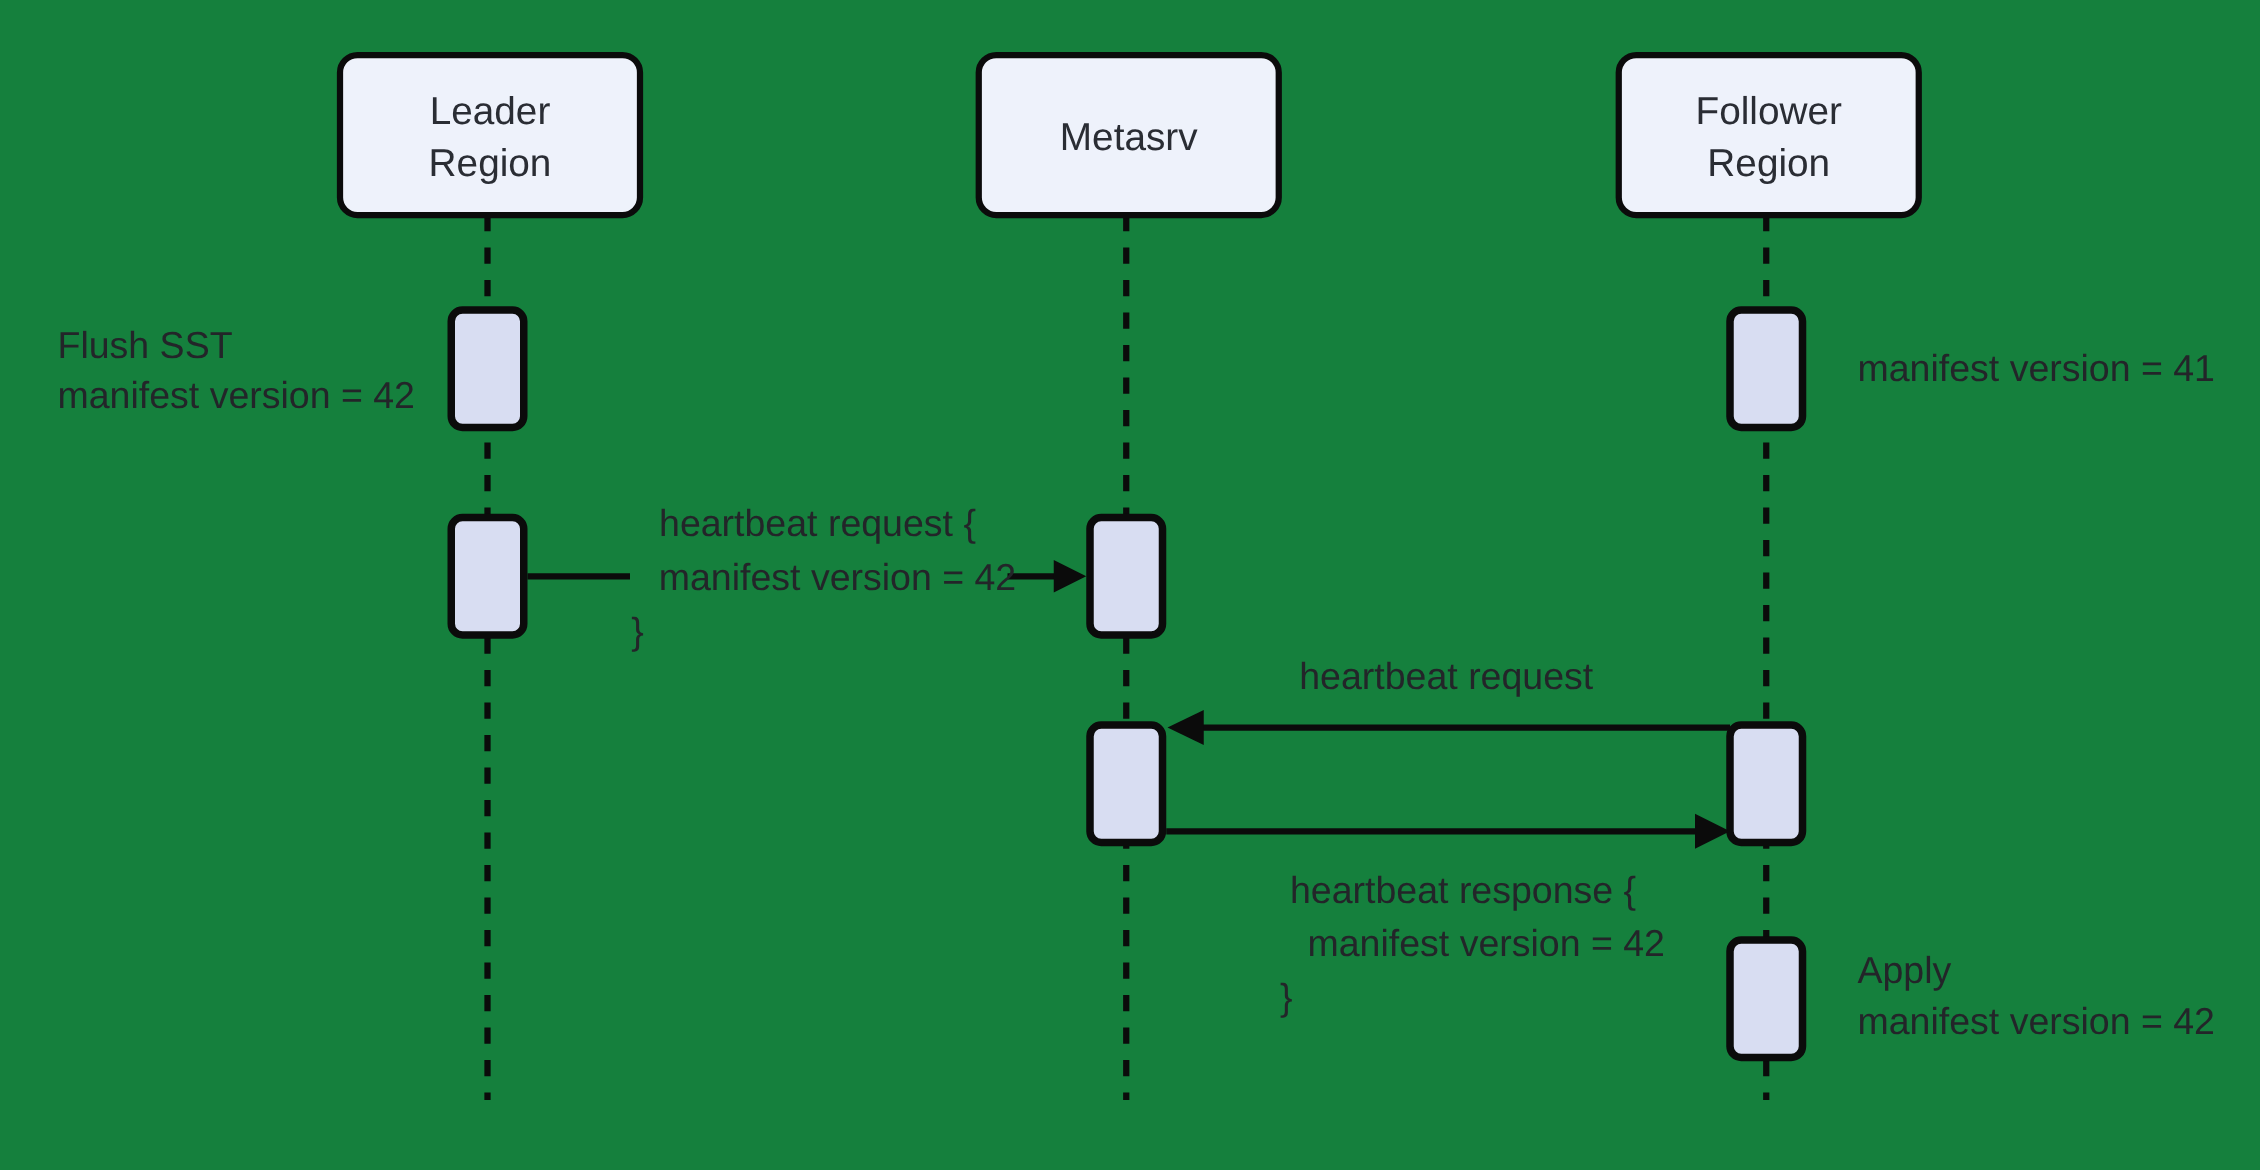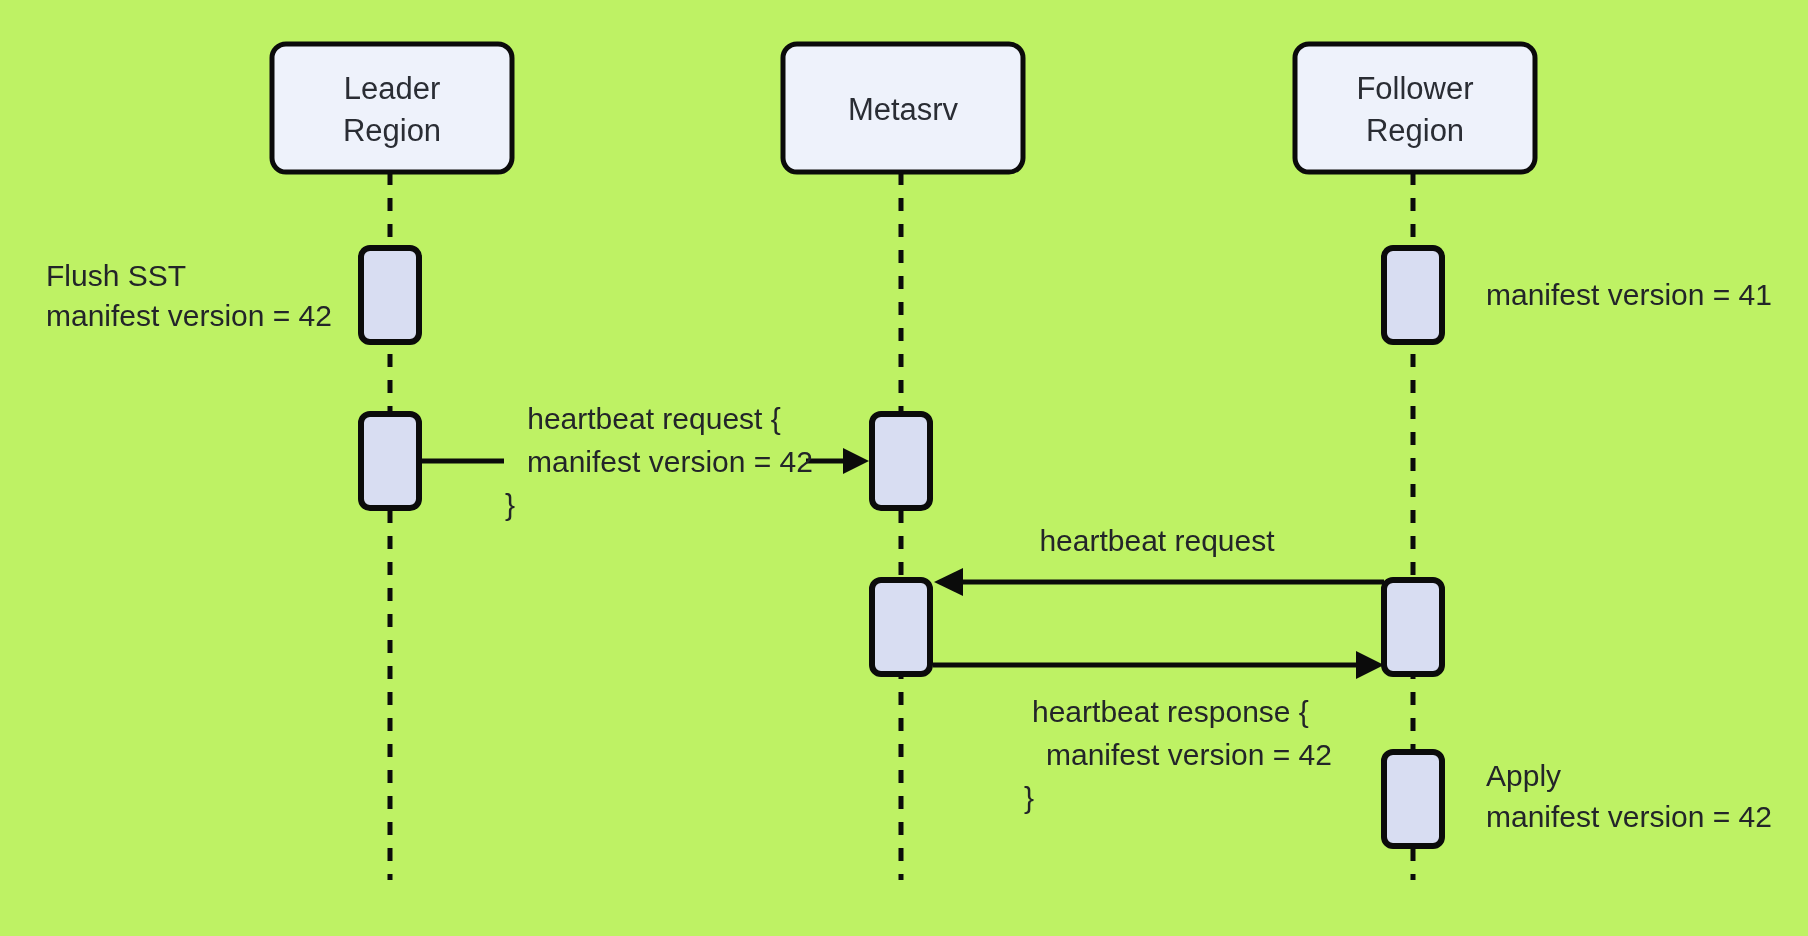--- a/index.html
+++ b/index.html
@@ -10,21 +10,21 @@
   body {
     width: 1808px;
     height: 936px;
     overflow: hidden;
     font-family: "Liberation Sans", sans-serif;
   }
   #diagram-root {
     position: relative;
     width: 1808px;
     height: 936px;
-    background: #bef264;
+    background: #15803d;
   }
   svg.seq {
     display: block;
     width: 1808px;
     height: 936px;
   }
   .participant-box {
     fill: #eef2fb;
     stroke: #0b0b0b;
     stroke-width: 5;

